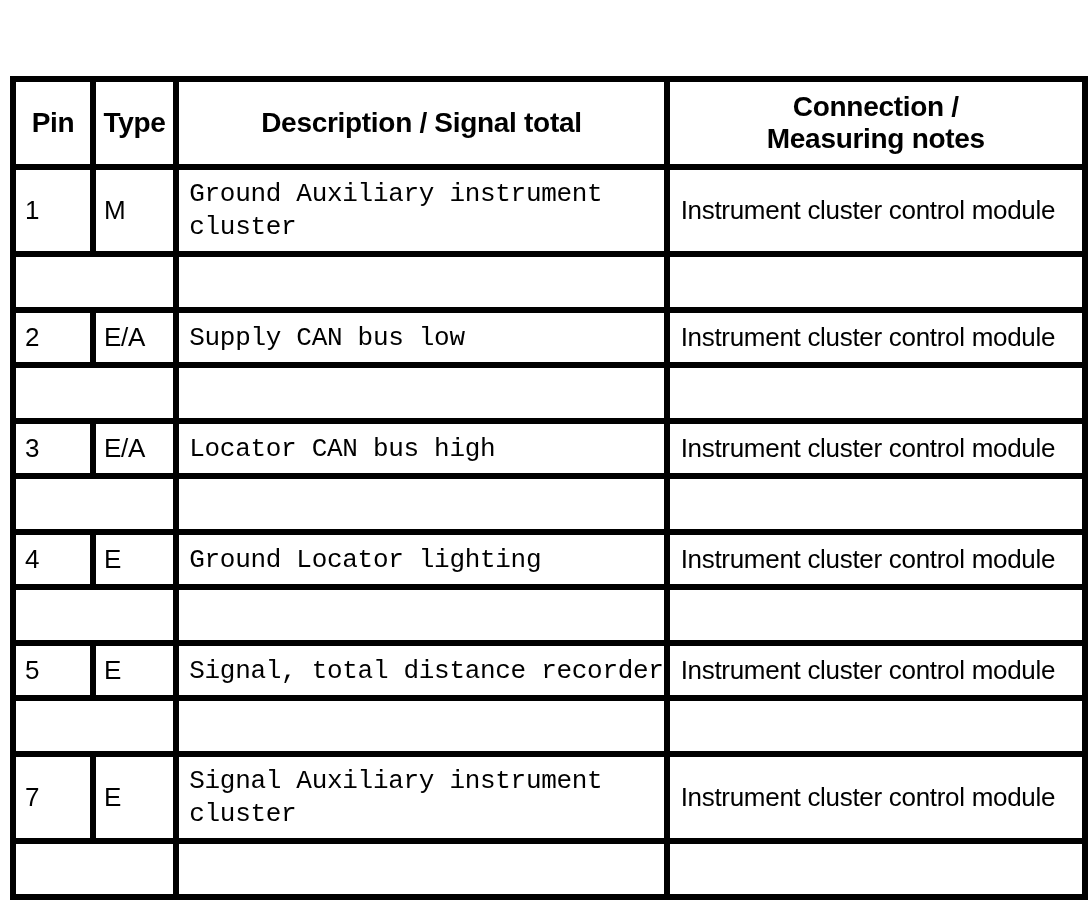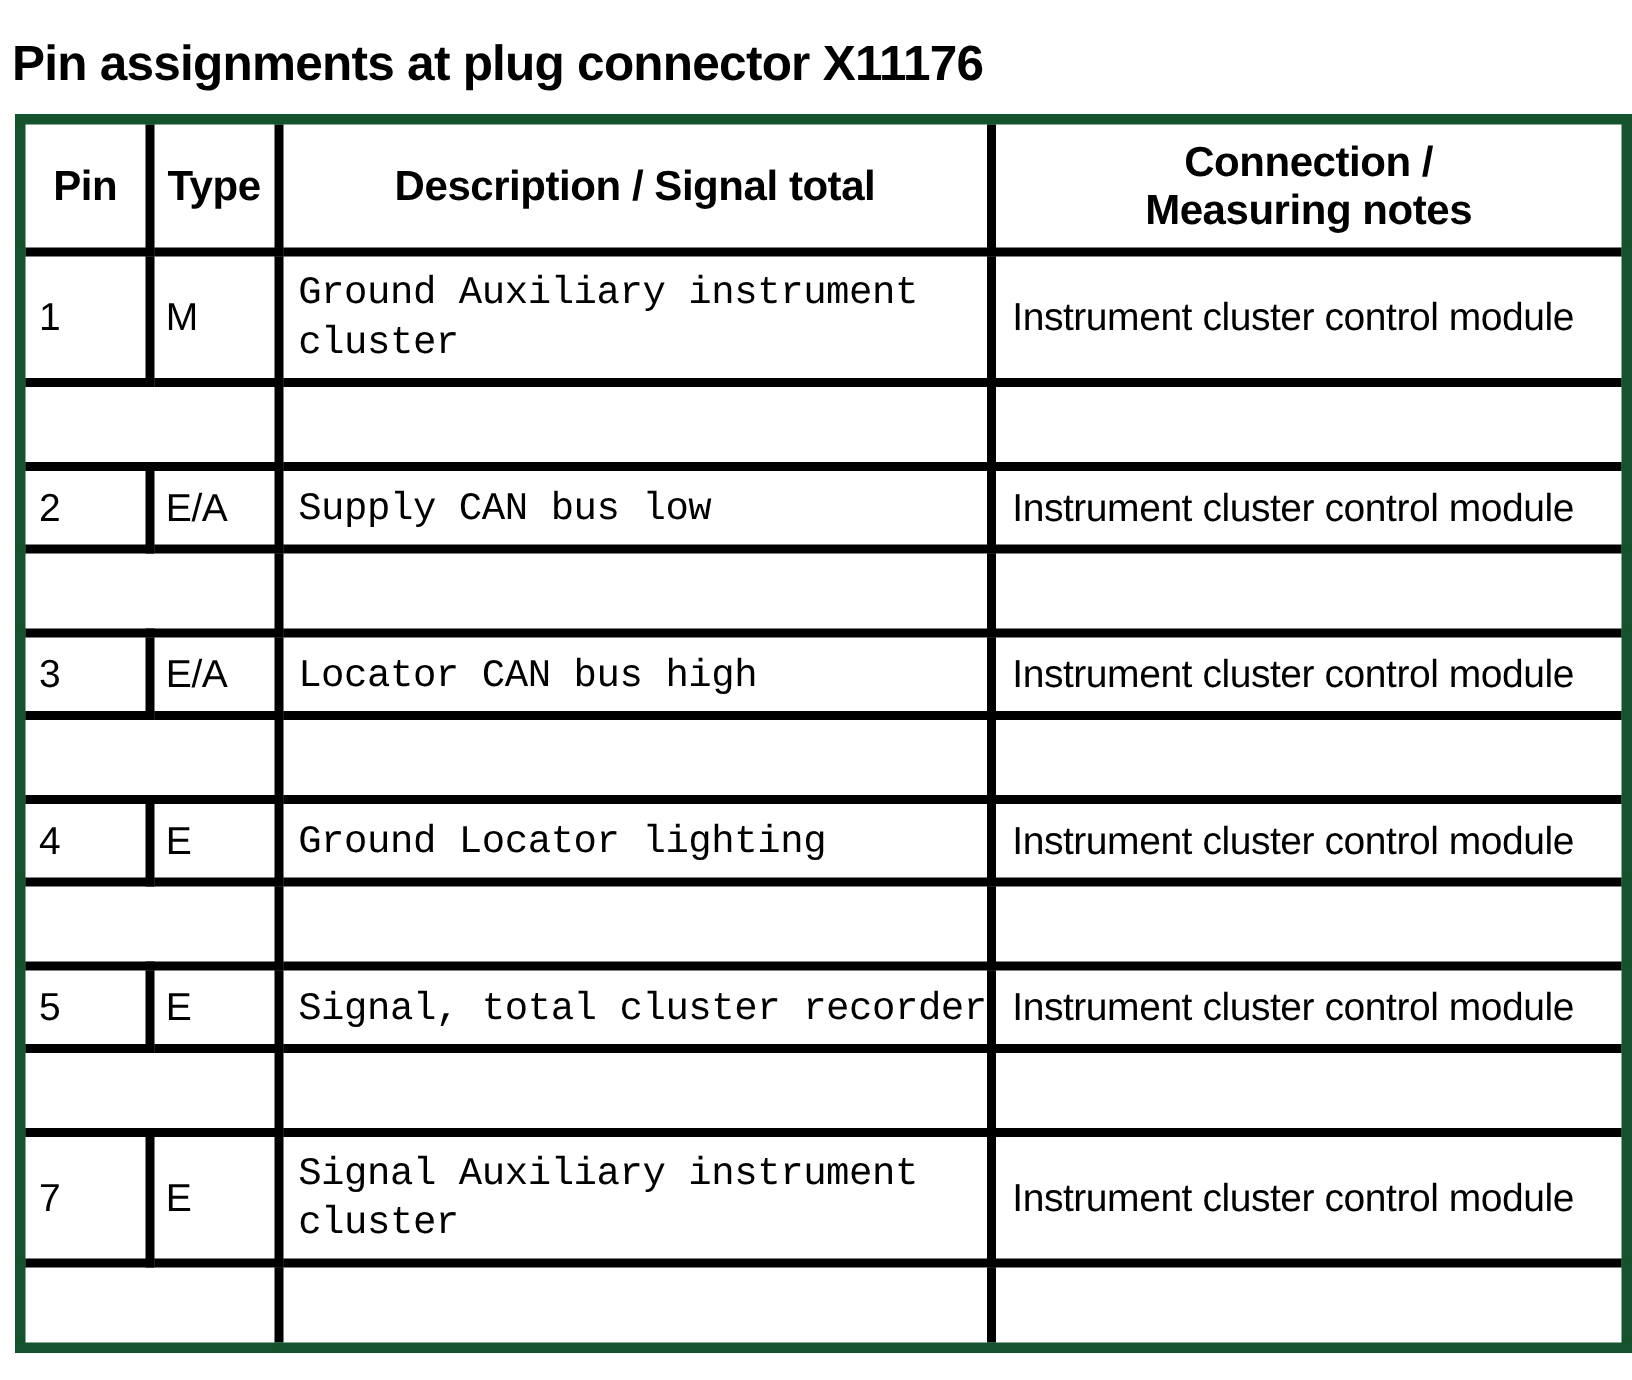--- a/index.html
+++ b/index.html
@@ -24,21 +24,21 @@
     font-weight: bold;
     letter-spacing: -0.5px;
     white-space: nowrap;
   }
   table.pin-table {
     position: absolute;
     left: 10px;
     top: 76px;
     border-collapse: collapse;
     table-layout: fixed;
-    border: 7px solid #14532d;
+    border: 4px solid #14532d;
   }
   .pin-table th,
   .pin-table td {
     border: 6px solid #000000;
     padding: 0;
     vertical-align: middle;
     font-size: 26px;
     letter-spacing: -0.3px;
     overflow: hidden;
   }
@@ -59,21 +59,20 @@
   td.col-conn { padding-left: 11px; }
   tr.data-row td.col-desc,
   tr.data-row td.col-conn,
   tr.tall-row td.col-conn { white-space: nowrap; }
 </style>
 </head>
 <body>
 
 <div class="page">
 
-  <h1 class="page-title">Pin assignments at plug connector X11176</h1>
 
   <table class="pin-table">
     <colgroup>
       <col style="width:104px">
       <col style="width:95px">
       <col style="width:407px">
       <col style="width:439px">
     </colgroup>
     <thead>
       <tr class="header-row">
@@ -129,21 +128,21 @@
       </tr>
       <tr class="spacer-row">
         <td colspan="2"></td>
         <td></td>
         <td></td>
       </tr>
 
       <tr class="data-row">
         <td class="col-pin">5</td>
         <td class="col-type">E</td>
-        <td class="col-desc">Signal, total cluster recorder</td>
+        <td class="col-desc">Signal, total distance recorder</td>
         <td class="col-conn">Instrument cluster control module</td>
       </tr>
       <tr class="spacer-row">
         <td colspan="2"></td>
         <td></td>
         <td></td>
       </tr>
 
       <tr class="tall-row">
         <td class="col-pin">7</td>

